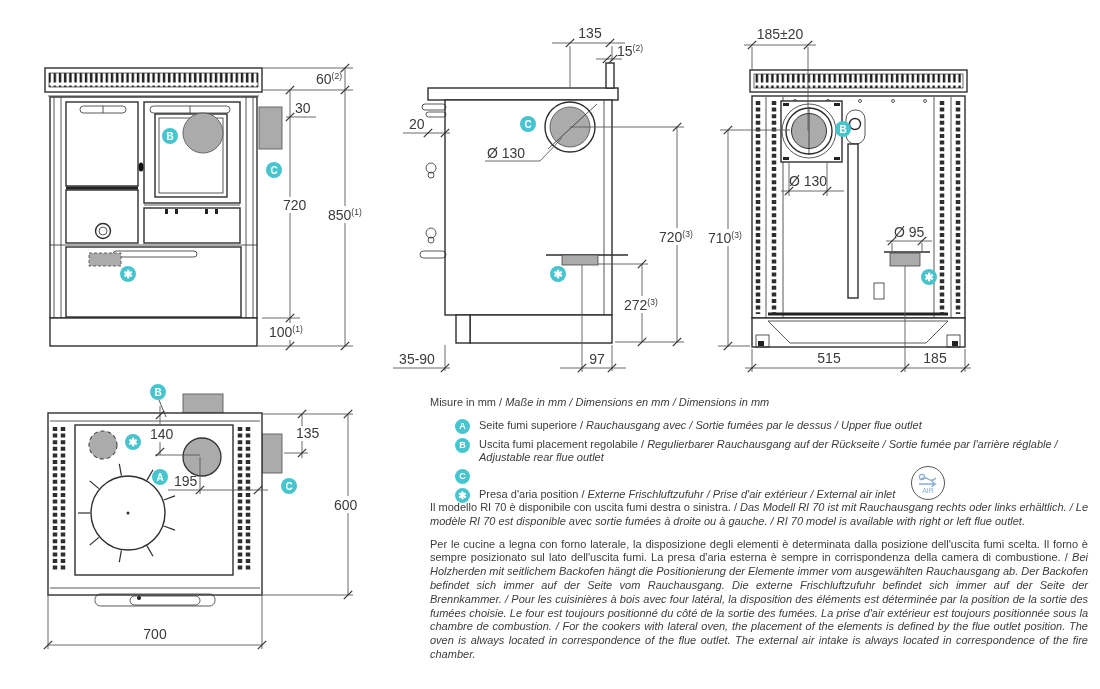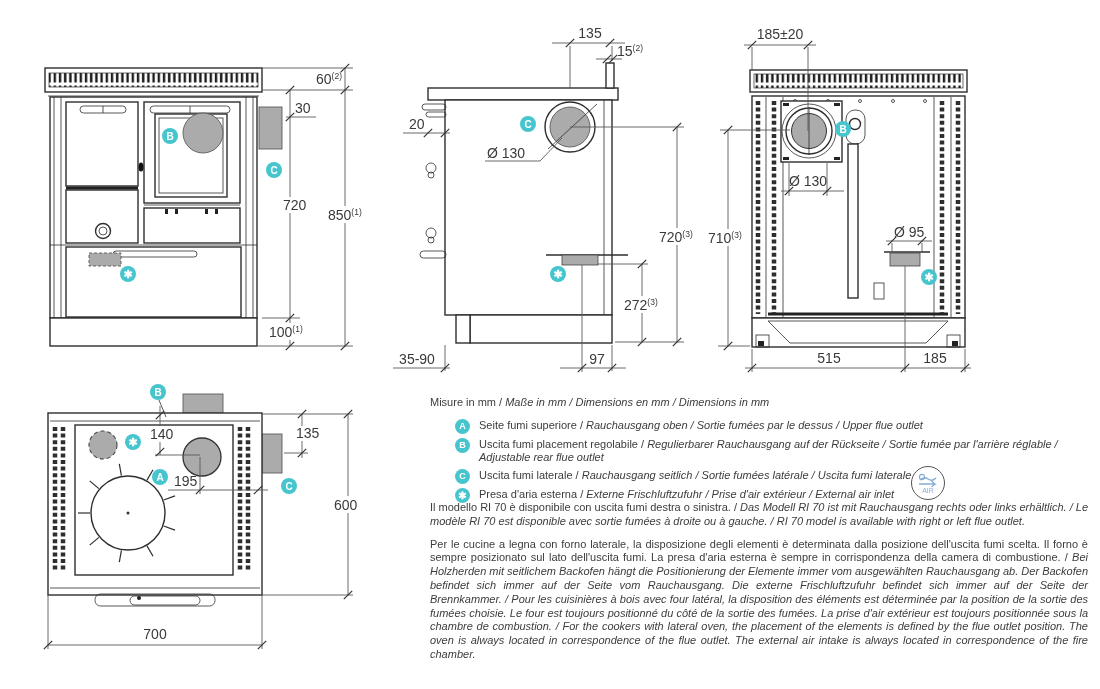--- a/index.html
+++ b/index.html
@@ -378,33 +378,32 @@
     <circle cx="289" cy="486" r="8" fill="#47c5ce"></circle>
     <text class="mk-t" x="289" y="489.5" text-anchor="middle">C</text>
   </g>
 </g>
 </svg>
 
 <div class="legend">
   <div class="units"><span>Misure in mm / </span><span class="it">Maße in mm / Dimensions en mm / Dimensions in mm</span></div>
   <div class="lrow">
     <span class="lmk">A</span>
-    <span class="ltx"><span>Seite fumi superiore / </span><span class="it">Rauchausgang oben  / Sortie fumées par le dessus / Upper flue outlet</span></span>
+    <span class="ltx"><span>Seite fumi superiore / </span><span class="it">Rauchausgang avec  / Sortie fumées par le dessus / Upper flue outlet</span></span>
   </div>
   <div class="lrow">
     <span class="lmk">B</span>
     <span class="ltx"><span>Uscita fumi placement regolabile / </span><span class="it">Regulierbarer Rauchausgang auf der Rückseite / Sortie fumée par l'arrière réglable / Adjustable rear flue outlet</span></span>
   </div>
   <div class="lrow">
     <span class="lmk">C</span>
-    <span class="ltx"><span>Uscita fumi laterale / </span><span class="it">Rauchausgang seitlich  / Sortie fumées latérale / Uscita fumi laterale</span></span>
   </div>
   <div class="lrow">
     <span class="lmk lmk-air">✱</span>
-    <span class="ltx"><span>Presa d'aria esterna / </span><span class="it">Externe Frischluftzufuhr / Prise d'air extérieur / External air inlet</span></span>
+    <span class="ltx"><span>Presa d'aria position / </span><span class="it">Externe Frischluftzufuhr / Prise d'air extérieur / External air inlet</span></span>
   </div>
 </div>
 
 <div class="air-badge">
   <svg width="30" height="30" viewBox="0 0 30 30">
     <path d="M7 12 q4 -4 8 -1 t8 -1" stroke="#86aed6" stroke-width="1.3" fill="none"></path>
     <path d="M6 16 h16 l-3.5 -3 m3.5 3 l-3.5 3" stroke="#86aed6" stroke-width="1.3" fill="none"></path>
     <circle cx="9" cy="9" r="2.6" stroke="#86aed6" stroke-width="1.1" fill="none"></circle>
     <text x="15" y="25" text-anchor="middle" font-size="7" fill="#86aed6">AIR</text>
   </svg>

